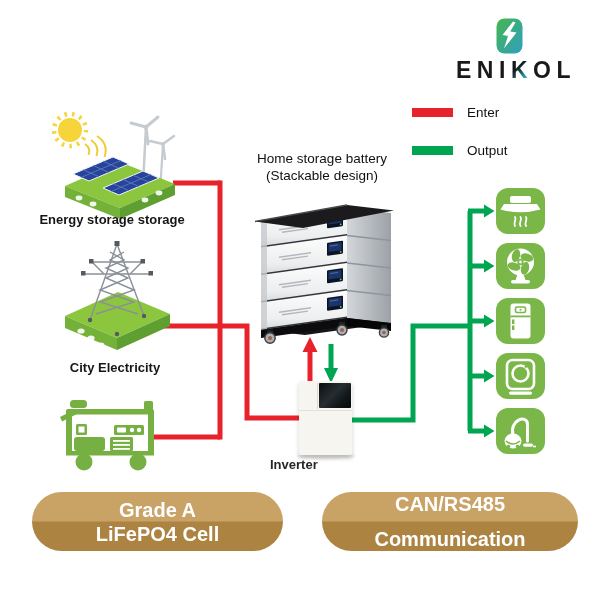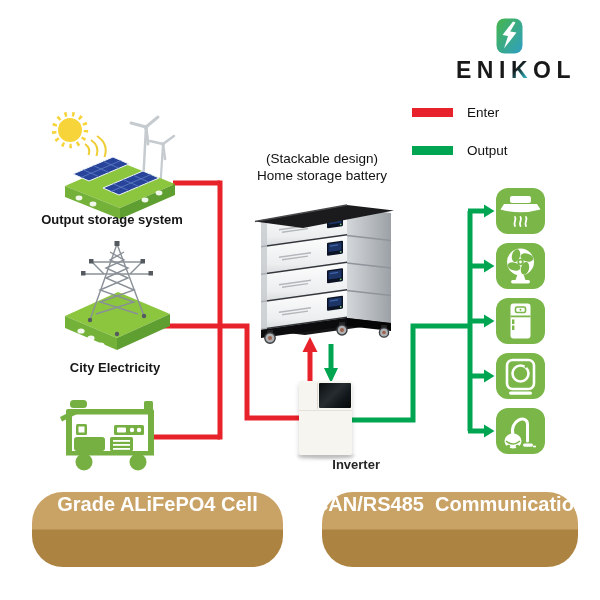--- a/index.html
+++ b/index.html
@@ -5,21 +5,21 @@
   html,body{margin:0;padding:0;background:#fff;}
   #stage{position:relative;width:600px;height:600px;background:#ffffff;overflow:hidden;
          font-family:"Liberation Sans",sans-serif;}
   .abs{position:absolute;}
   svg{display:block;}
 
   
   .src-label{position:absolute;font-weight:bold;font-size:13px;color:#161616;text-align:center;}
   .battery-title{position:absolute;left:228px;top:150px;width:188px;text-align:center;
                  font-size:13.5px;color:#111;line-height:17px;}
-  .inverter-label{position:absolute;left:270px;top:457px;width:110px;text-align:right;
+  .inverter-label{position:absolute;left:270px;top:457px;width:110px;text-align:left;
                   font-weight:bold;font-size:13px;color:#262626;}
 
   
   .legend-row{position:absolute;left:412px;display:flex;align-items:center;gap:14px;}
   .legend-swatch{width:41px;height:9px;}
   .legend-swatch.enter{background:#e8222a;}
   .legend-swatch.output{background:#00a551;}
   .legend-text{font-size:13.5px;color:#111;}
 
   
@@ -36,24 +36,24 @@
   .inverter{position:absolute;left:299px;top:381px;width:53px;height:74px;background:#f6f5f0;
             border-radius:2px;box-shadow:0 3px 5px rgba(0,0,0,.18);}
   .inverter-screen{position:absolute;right:1px;top:2px;width:32px;height:25px;border-radius:1px;
             background:linear-gradient(135deg,#0b0d0f 0%,#262d31 45%,#11171a 70%,#07090a 100%);}
   .inverter-seam{position:absolute;left:18px;top:2px;height:26px;width:1px;background:#ddd9d0;}
   .inverter-line{position:absolute;left:0;top:29px;width:100%;height:1px;background:#e4e1d8;}
   .inverter-shadow{position:absolute;left:297px;top:453px;width:58px;height:6px;border-radius:50%;
             background:rgba(0,0,0,.12);filter:blur(1px);}
 
   
-  .badge{position:absolute;top:492px;height:75px;border-radius:31px;color:#fff;text-align:center;
+  .badge{position:absolute;top:492px;height:59px;border-radius:31px;color:#fff;text-align:center;
          font-weight:bold;font-size:20px;line-height:24px;padding-top:0;box-sizing:border-box;
          background:linear-gradient(#c9a266 0%,#c9a266 49%,#ad8342 51%,#ad8342 100%);
-         display:flex;flex-direction:row;justify-content:center;}
+         display:flex;flex-direction:column;justify-content:center;}
   .badge1{left:32px;width:251px;}
   .badge2{left:322px;width:256px;gap:11px;}
 </style>
 </head>
 <body>
 
 <div id="stage">
 
   <svg class="abs" style="left:0;top:0" width="600" height="600">
 
@@ -144,21 +144,21 @@
       <line x1="58" y1="69.7" x2="74" y2="76.7"></line>
         <line x1="68" y1="65.5" x2="84" y2="72.5"></line>
         <line x1="78" y1="61.2" x2="94" y2="68.2"></line>
       <line x1="56" y1="77.5" x2="96" y2="60.5"></line>
       <line x1="88" y1="83.7" x2="104" y2="90.7"></line>
         <line x1="98" y1="79.5" x2="114" y2="86.5"></line>
         <line x1="108" y1="75.2" x2="124" y2="82.2"></line>
       <line x1="86" y1="91.5" x2="126" y2="74.5"></line>
     </g>
   </svg>
-  <div class="src-label" style="left:28px;top:212px;width:168px">Output storage system</div>
+  <div class="src-label" style="left:28px;top:212px;width:168px">Energy storage storage</div>
 
   <svg class="abs" style="left:52px;top:238px" width="125" height="115" viewBox="0 0 125 115">
 
     <polygon points="13,78 66,54 118,76 65,100" fill="#8cc63f"></polygon>
     <polygon points="13,78 65,100 65,112 13,90" fill="#74b139"></polygon>
     <polygon points="65,100 118,76 118,88 65,112" fill="#5f9e30"></polygon>
     <ellipse cx="29" cy="93" rx="3.6" ry="2.6" fill="#fff" opacity=".92"></ellipse>
     <ellipse cx="39" cy="100" rx="3.6" ry="2.6" fill="#fff" opacity=".92"></ellipse>
     <ellipse cx="49" cy="107" rx="3.6" ry="2.6" fill="#fff" opacity=".92"></ellipse>
 
@@ -206,22 +206,22 @@
       <rect x="59" y="30.5" width="9" height="5" rx="1"></rect>
       <circle cx="74" cy="33" r="2.2"></circle>
         <circle cx="81" cy="33" r="2.2"></circle>
       <rect x="55" y="43" width="17" height="1.8"></rect>
       <rect x="55" y="47" width="17" height="1.8"></rect>
       <rect x="55" y="51" width="17" height="1.8"></rect>
     </g>
   </svg>
 
   <div class="battery-title">
+    <div>Home storage battery</div>
     <div>(Stackable design)</div>
-    <div>Home storage battery</div>
   </div>
 
   <svg class="abs" style="left:243px;top:180px" width="155" height="170" viewBox="0 0 155 170">
     <defs>
       <linearGradient id="modG" x1="0" y1="0" x2="0" y2="1">
         <stop offset="0" stop-color="#fdfdfd"></stop>
           <stop offset=".75" stop-color="#eceeef"></stop>
           <stop offset="1" stop-color="#d9dcde"></stop>
       </linearGradient>
       <linearGradient id="sideG" x1="0" y1="0" x2="1" y2="0">

